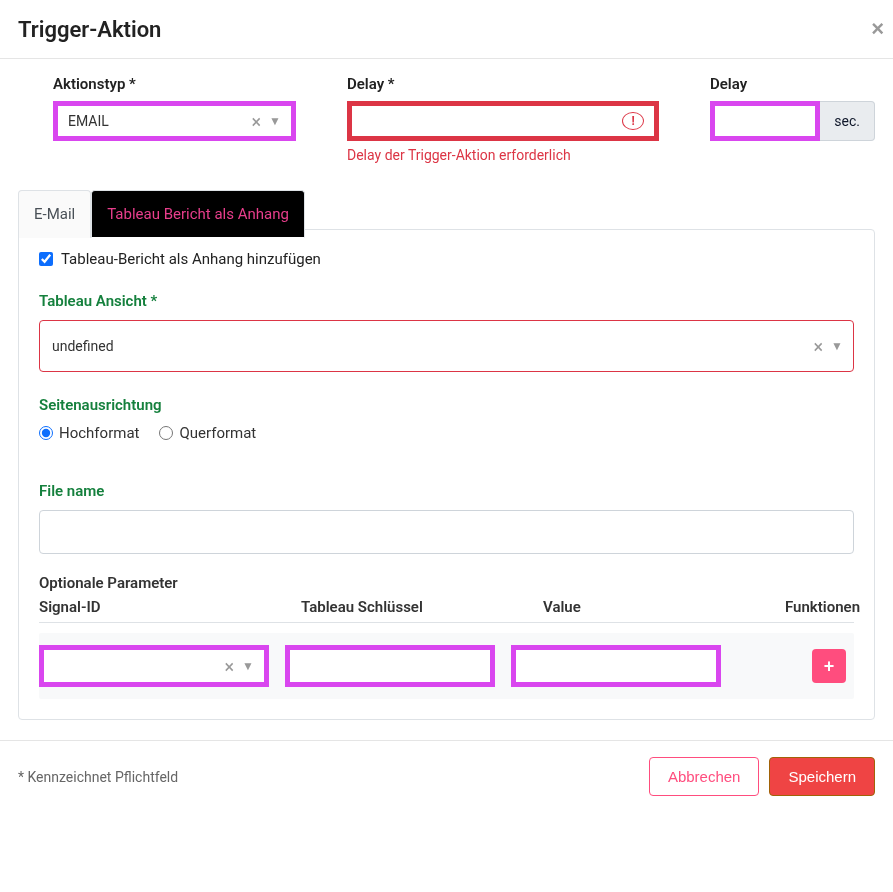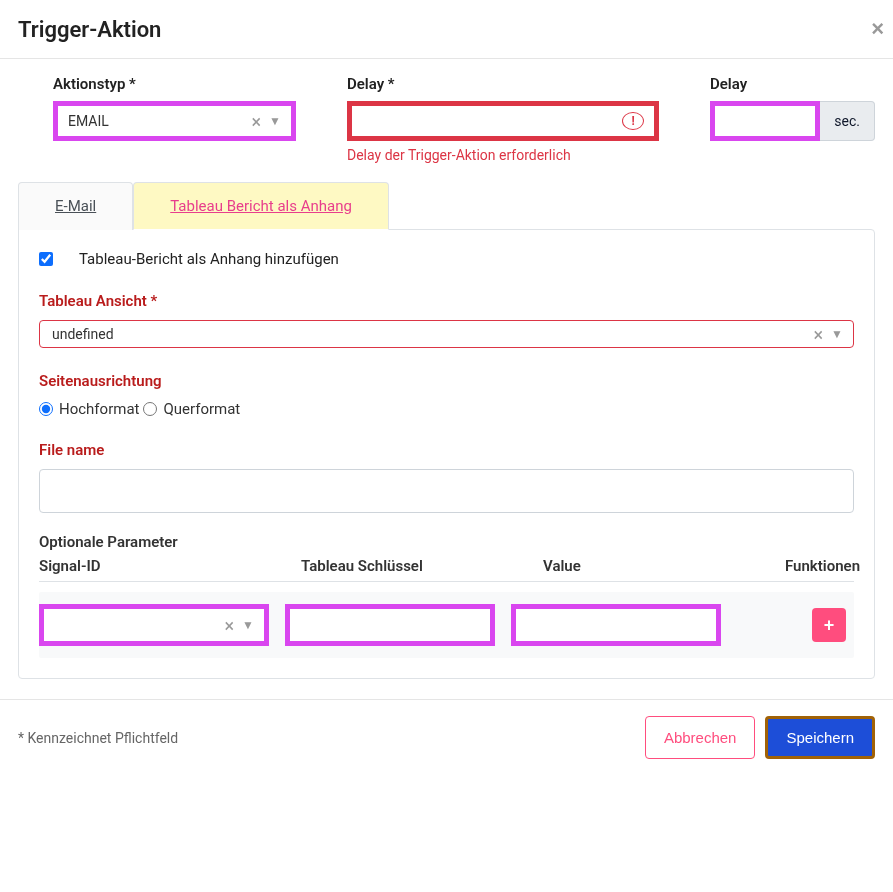--- a/index.html
+++ b/index.html
@@ -122,87 +122,86 @@
   border-bottom-right-radius: 4px;
   color: #0f172a;
   font-size: 14px;
 }
 .tabs {
   display: flex;
   border-bottom: none;
   margin-bottom: 0;
 }
 .tab {
-  padding: 14px 36px;
+  padding: 14px 15px;
   font-size: 15px;
   cursor: pointer;
   border: 1px solid transparent;
   border-bottom: none;
   background: #f8f9fa;
   color: #495057;
   border: 1px solid #dee2e6;
   border-bottom: none;
   border-top-left-radius: 4px;
   border-top-right-radius: 4px;
   margin-right: 0;
   position: relative;
-  top: 1px;
-  text-decoration: underline;
+  top: 9px;
 }
 .tab.inactive {
   background: #fafafa;
 }
 .tab.active {
-  background: #fef9c3;
+  background: #000000;
   color: #e83e8c;
   border-color: #dee2e6;
   border-bottom: 1px solid #fff;
   z-index: 2;
 }
 .tab-panel {
   border: 1px solid #dee2e6;
   border-radius: 0 4px 4px 4px;
   padding: 20px;
   margin-bottom: 20px;
 }
 .checkbox-row {
   display: flex;
   align-items: center;
-  gap: 26px;
+  gap: 8px;
   margin-bottom: 24px;
 }
 .checkbox-row input[type="checkbox"] {
   width: 14px;
   height: 14px;
   accent-color: #0d6efd;
 }
 .checkbox-row label {
   font-size: 15px;
   color: #222;
 }
 .panel-label {
   font-size: 15px;
   font-weight: 600;
-  color: #b91c1c;
+  color: #15803d;
   margin-bottom: 10px;
   display: block;
 }
 .view-select {
   border: 1px solid #dc3545;
   border-radius: 4px;
-  height: 28px;
+  height: 52px;
   display: flex;
   align-items: center;
   margin-bottom: 24px;
 }
 .view-select .select-value { flex: 1; padding-left: 12px; }
 .radio-row {
   display: flex;
-  gap: 4px;
-  margin-bottom: 23px;
+  gap: 20px;
+  margin-bottom: 40px;
 }
 .radio-opt {
   display: flex;
   align-items: center;
   gap: 6px;
   font-size: 15px;
 }
 .radio-opt input[type="radio"] {
   width: 14px;
   height: 14px;
@@ -279,22 +278,22 @@
   font-size: 15px;
   border-radius: 4px;
   cursor: pointer;
 }
 .btn-cancel {
   background: #fff;
   border: 1px solid #ff4d7e;
   color: #ff4d7e;
 }
 .btn-save {
-  background: #1d4ed8;
-  border: 3px solid #a16207;
+  background: #ef4444;
+  border: 1px solid #a16207;
   color: #fff;
 }
 </style>
 </head>
 <body>
 
 <div class="modal">
   <div class="modal-header">
     <div class="modal-title">Trigger-Aktion</div>
     <button class="close-btn">

